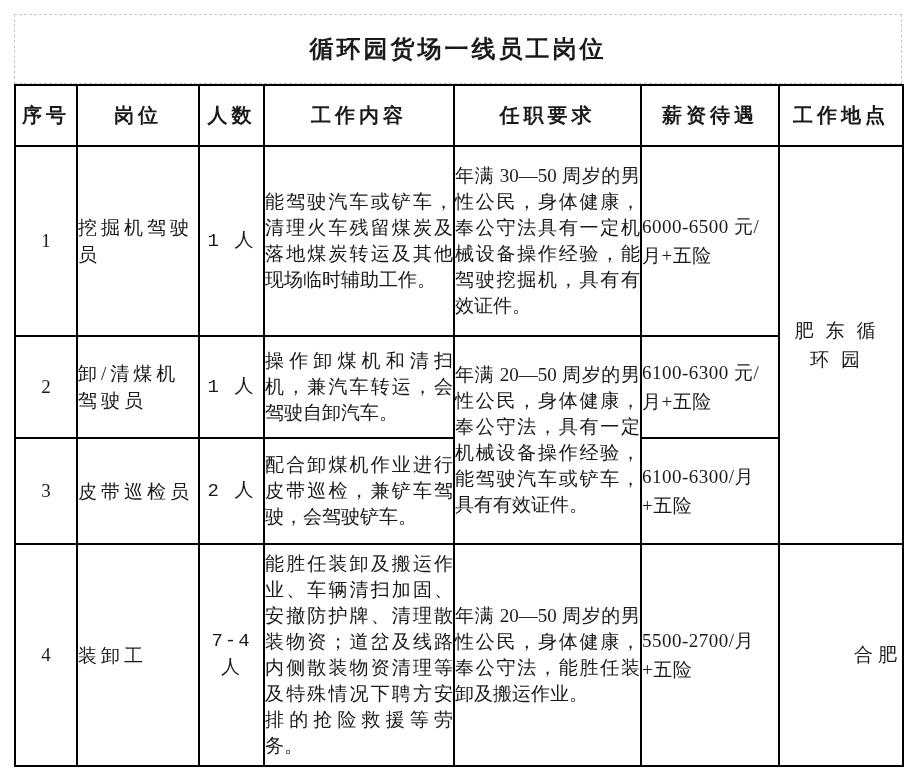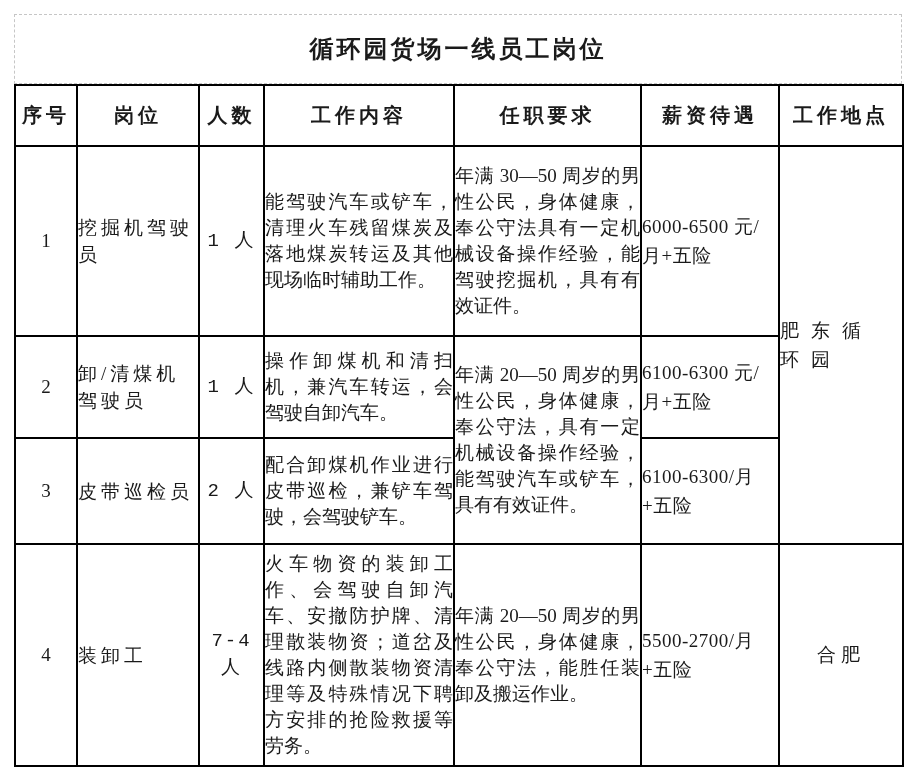--- a/index.html
+++ b/index.html
@@ -66,27 +66,28 @@
     line-height: 26px;
   }
   .salary {
     text-align: left;
     padding: 2px 8px 2px 10px;
     line-height: 29px;
     letter-spacing: 0.5px;
     font-family: Liberation Serif, serif;
   }
   .loc-c {
+    text-align: center;
     letter-spacing: 12px;
     padding: 0 2px;
     line-height: 29px;
     margin-top: 34px;
   }
   .loc-l {
-    text-align: center;
+    text-align: right;
     padding: 0 4px 0 12px;
     letter-spacing: 5px;
   }
 </style>
 </head>
 <body>
 
 <div class="sheet">
 
   <div class="title-box">
@@ -139,21 +140,21 @@
       <td class="pos">皮带巡检员</td>
       <td class="cnt">2 人</td>
       <td class="just">配合卸煤机作业进行皮带巡检，兼铲车驾驶，会驾驶铲车。</td>
       <td class="salary">6100-6300/月+五险</td>
     </tr>
 
     <tr style="height:222px">
       <td class="c">4</td>
       <td class="pos">装卸工</td>
       <td class="cnt">7-4 人</td>
-      <td class="just">火车物资的装卸工作、会驾驶自卸汽车、安撤防护牌、清理散装物资；道岔及线路内侧散装物资清理等及特殊情况下聘方安排的抢险救援等劳务。</td>
+      <td class="just">能胜任装卸及搬运作业、车辆清扫加固、安撤防护牌、清理散装物资；道岔及线路内侧散装物资清理等及特殊情况下聘方安排的抢险救援等劳务。</td>
       <td class="just">年满 20—50 周岁的男性公民，身体健康，奉公守法，能胜任装卸及搬运作业。</td>
       <td class="salary">5500-2700/月+五险</td>
       <td class="loc-l">合肥</td>
     </tr>
   </tbody>
     </table>
 
 </div>
 
 </body></html>

